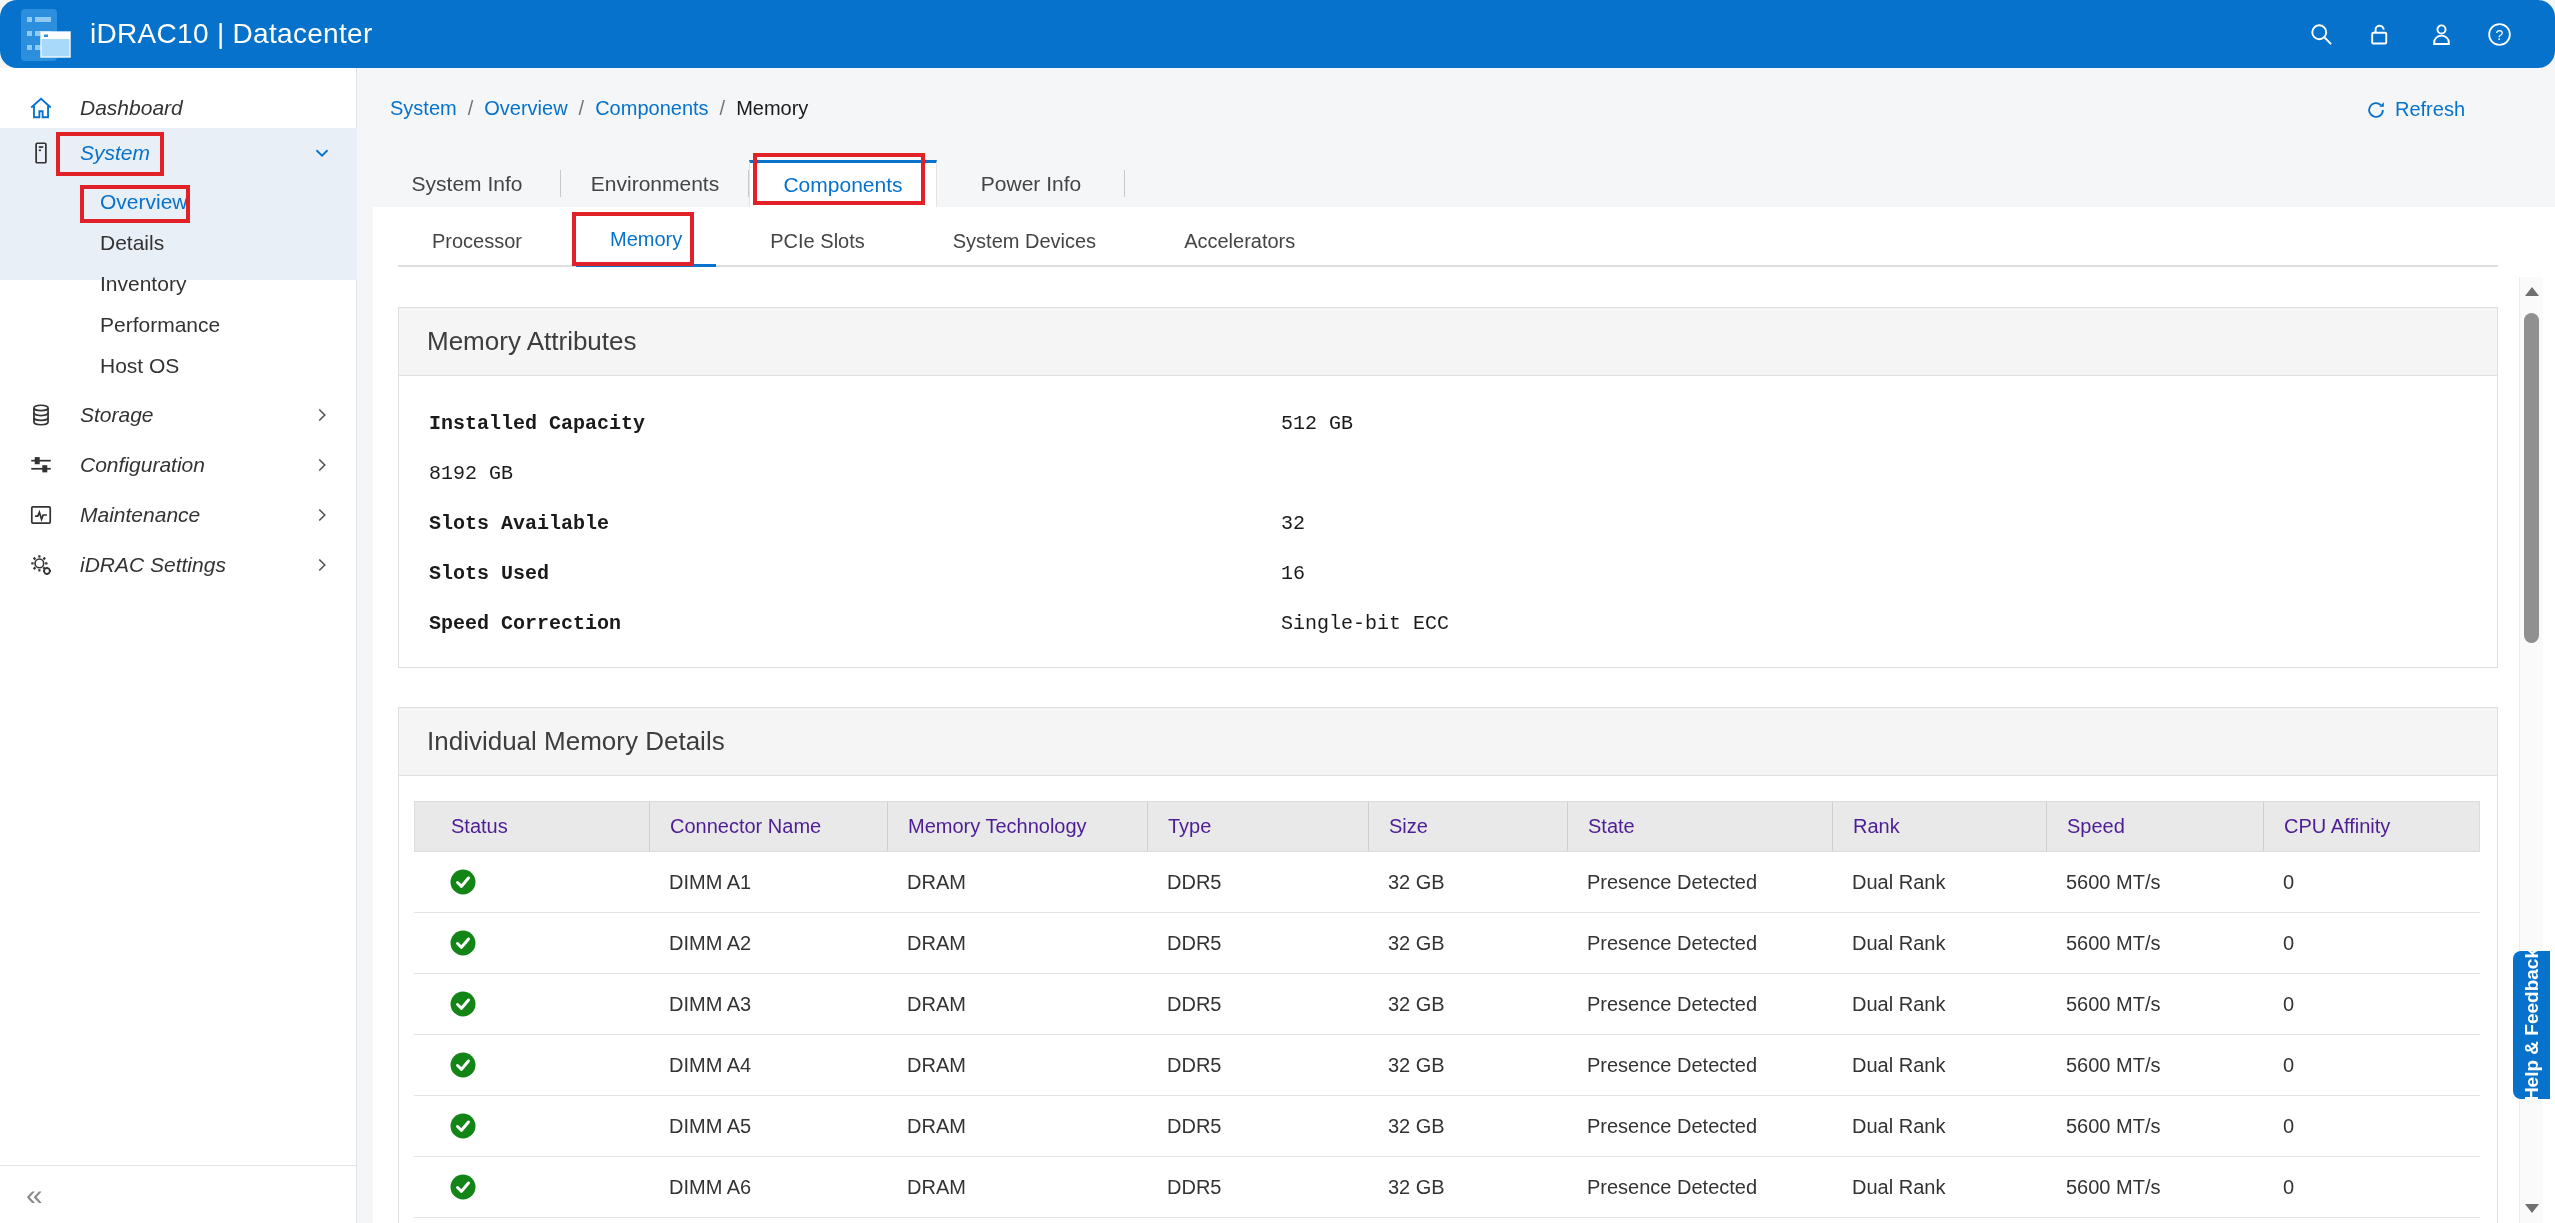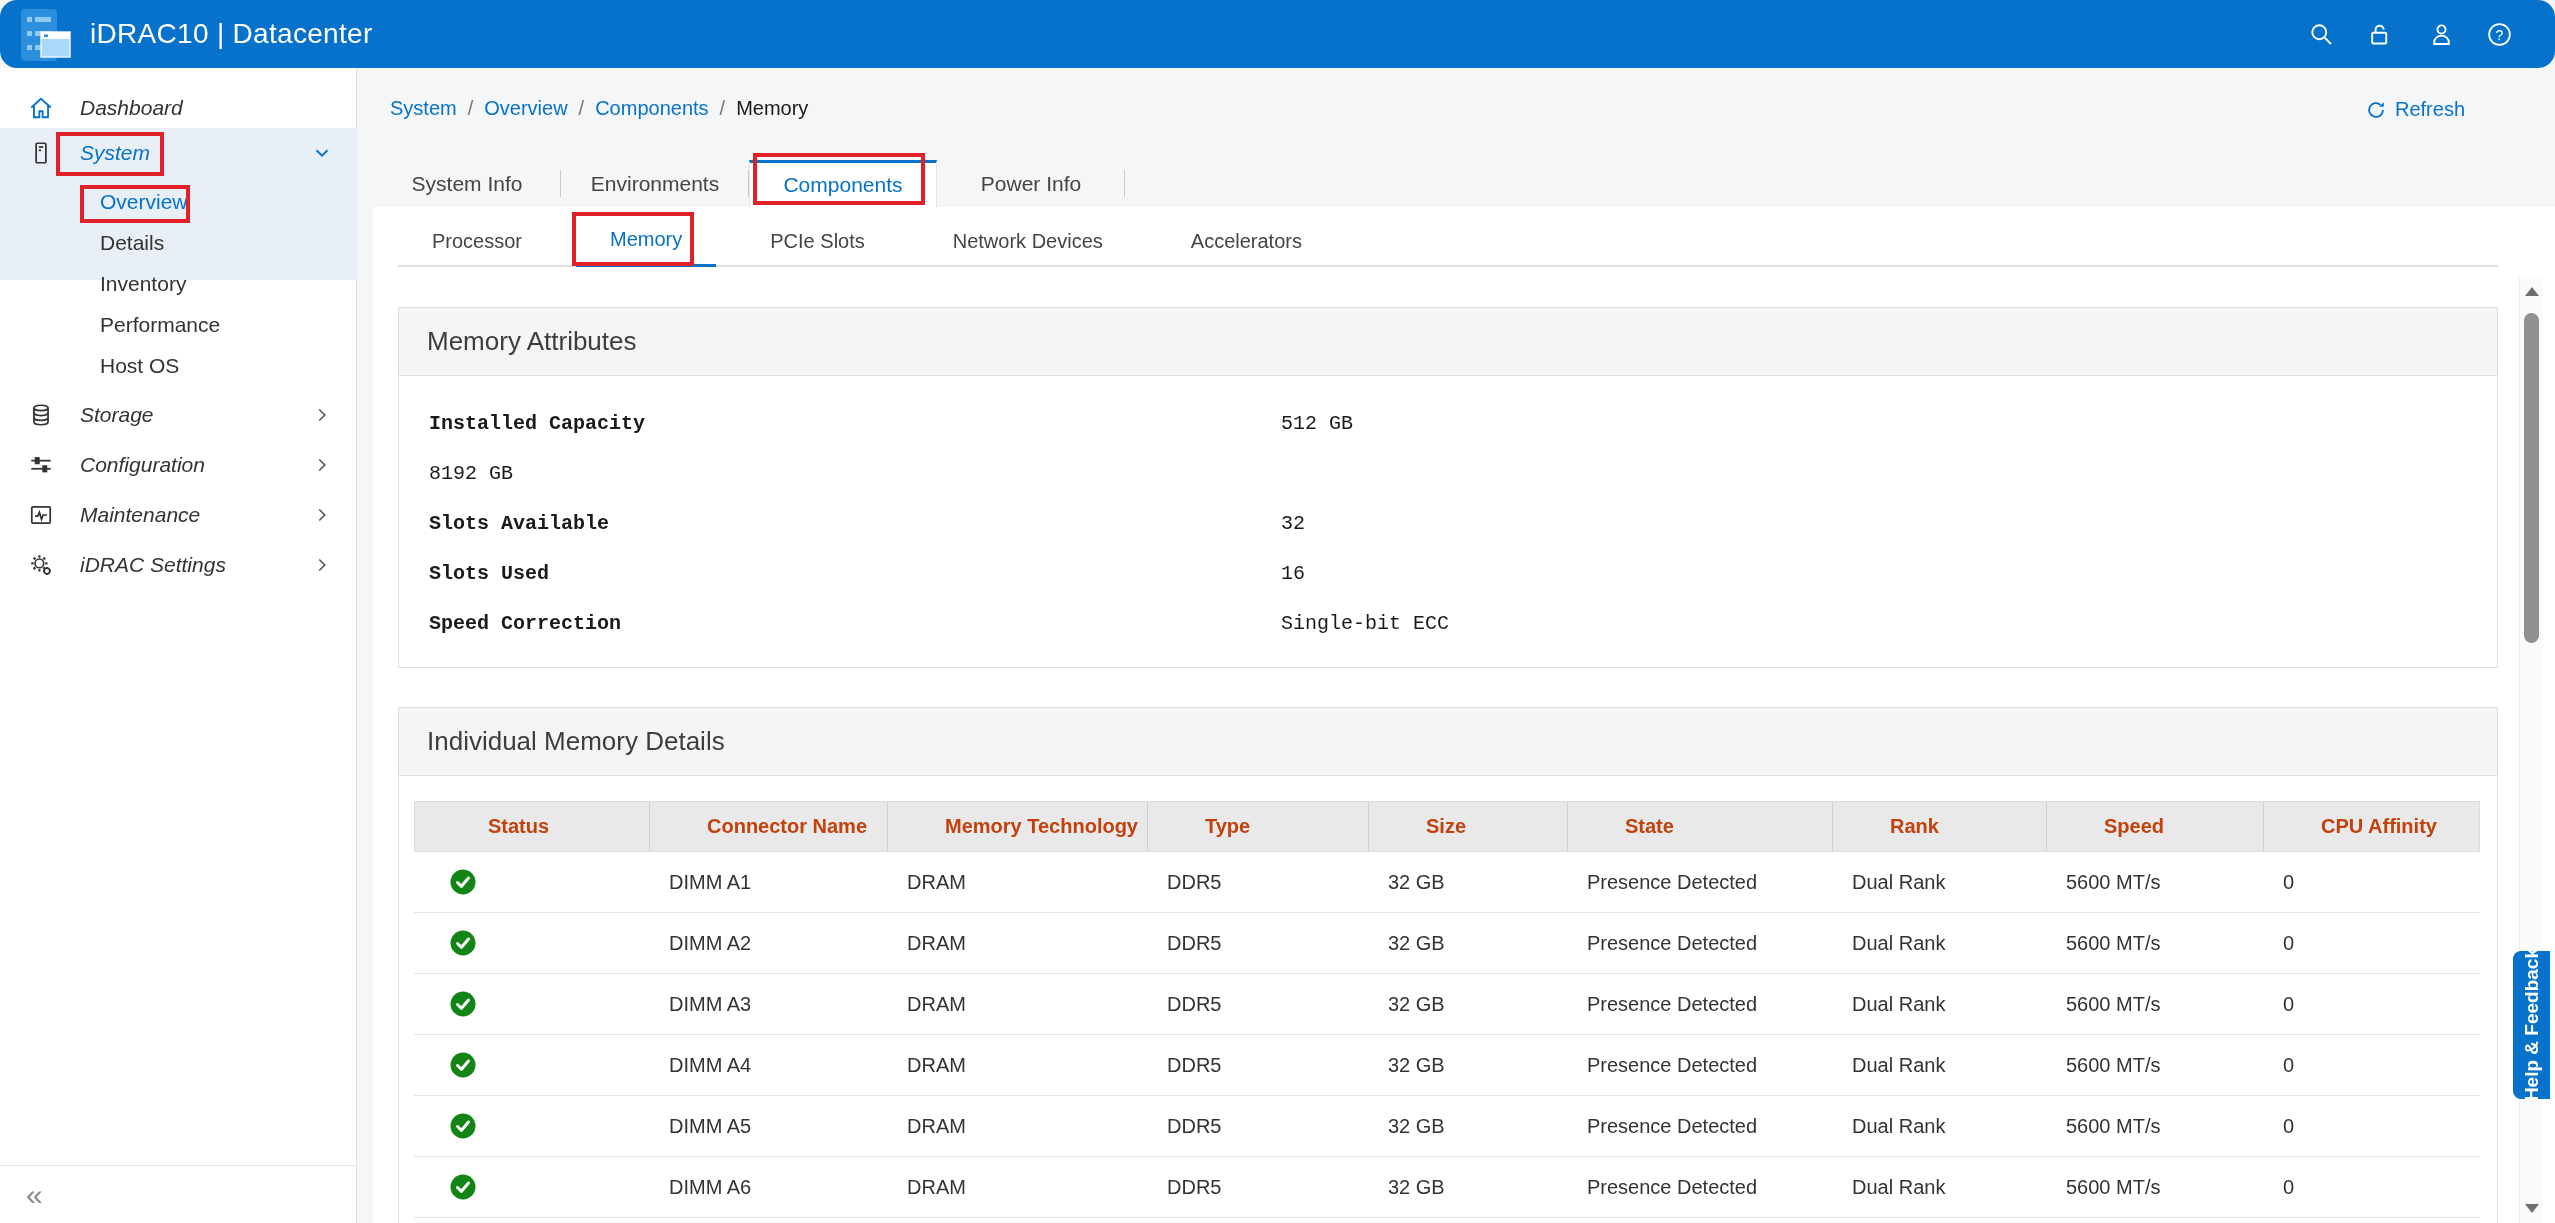--- a/index.html
+++ b/index.html
@@ -65,21 +65,21 @@
   .card-table { top:500px; height:560px; }
   .card-head { height:68px; background:#f5f5f5; border-bottom:1px solid #e0e0e0; display:flex; align-items:center; padding-left:28px; font-size:26px; color:#3d3d3d; }
 
   .attr-body { padding-top:22px; }
   .attr-row { display:flex; height:50px; align-items:center; padding-left:30px;font-family:Liberation Mono, monospace; }
   .attr-label { width:852px; font-size:20px; font-weight:bold; color:#1a1a1a; }
   .attr-value { font-size:20px; color:#1a1a1a; }
 
   .mem-table { position:absolute; left:15px; top:93px; width:2066px; }
   .thead { display:grid; grid-template-columns:235px 238px 260px 221px 199px 265px 214px 217px 217px; height:51px; background:#e9e9e9; border:1px solid #dcdcdc; }
-  .th { display:flex; align-items:center; padding-left:20px; font-size:20px; font-weight:bold; color:#c2410c; border-right:1px solid #d0d0d0;margin-left:37px; }
+  .th { display:flex; align-items:center; padding-left:20px; font-size:20px; font-weight:normal; color:#4c1d95; border-right:1px solid #d0d0d0; }
   .th:first-child { padding-left:36px; }
   .th:last-child { border-right:none; }
   .trow { display:grid; grid-template-columns:235px 238px 260px 221px 199px 265px 214px 217px 217px; height:61px; border-bottom:1px solid #e3e3e3; background:#fff; }
   .tc { display:flex; align-items:center; padding-left:20px; font-size:20px; color:#333; }
   .tc.c-status { padding-left:36px; }
   .okicon { width:26px; height:26px; display:inline-block; }
   .okicon svg { width:26px; height:26px; }
 
   
   .scrollbar { position:absolute; left:2519px; top:277px; width:24px; height:946px; background:#fafafa; border-left:1px solid #ececec; }
@@ -291,21 +291,21 @@
     <div class="mtab active">Components</div>
     <div class="mtab">Power Info</div>
   </div>
 
   <section class="panel">
 
     <div class="sub-tabs">
       <div class="stab">Processor</div>
       <div class="stab active">Memory</div>
       <div class="stab">PCIe Slots</div>
-      <div class="stab">Network Devices</div>
+      <div class="stab">System Devices</div>
       <div class="stab">Accelerators</div>
     </div>
 
     <div class="card card-attrs">
       <div class="card-head">Memory Attributes</div>
       <div class="attr-body">
         <div class="attr-row">
           <span class="attr-label">Installed Capacity</span>
           <span class="attr-value">512 GB</span>
         </div>

